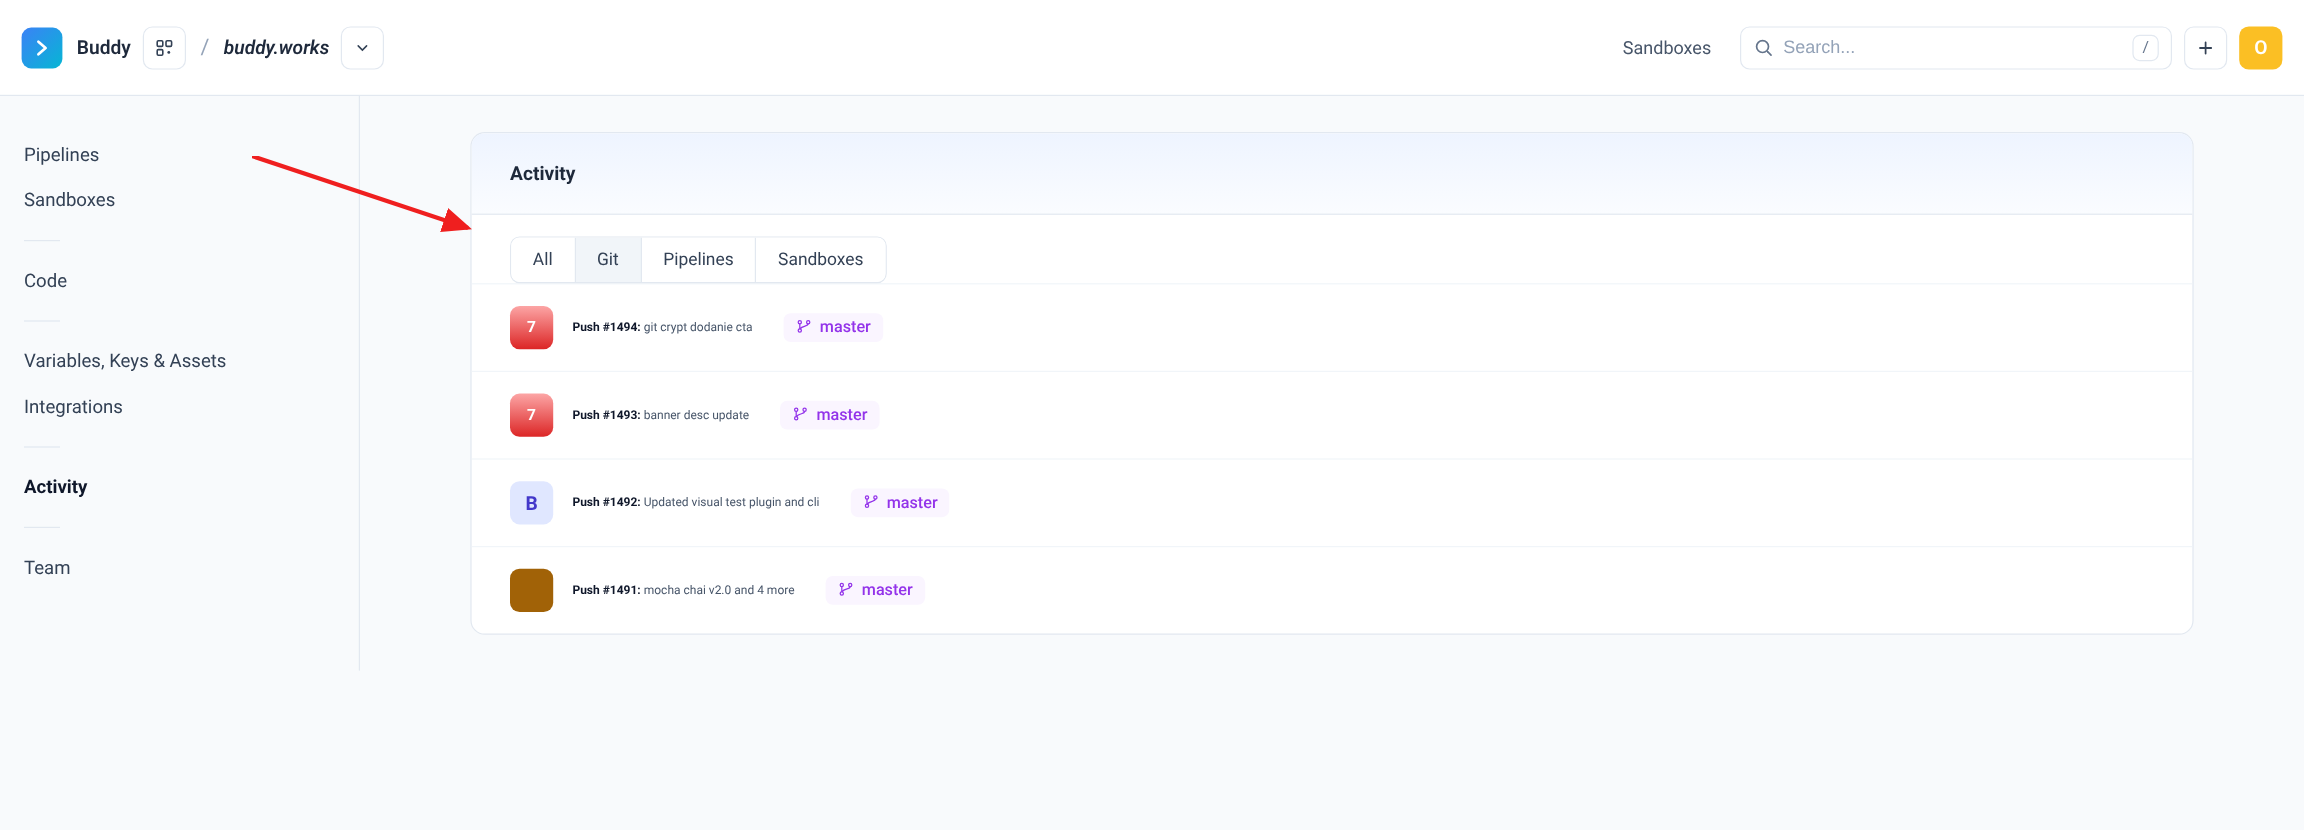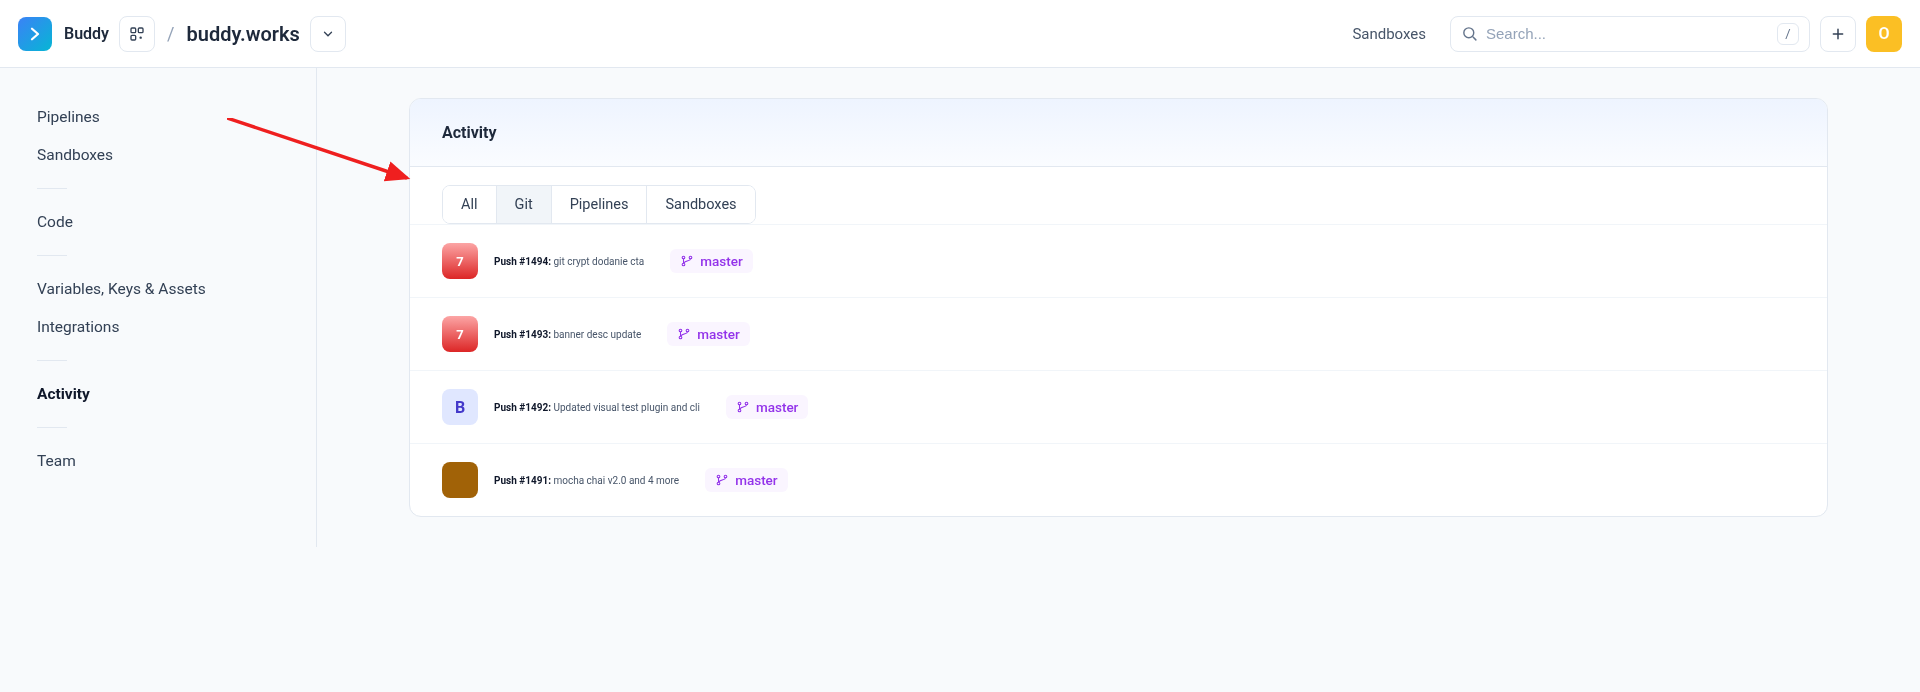--- a/index.html
+++ b/index.html
@@ -1,36 +1,36 @@
 <!DOCTYPE html>
 <html><head>
 <meta charset="utf-8">
 <style>
 * { margin: 0; padding: 0; box-sizing: border-box; }
 body { font-family: -apple-system, BlinkMacSystemFont, "Segoe UI", Roboto, sans-serif; background: #f8fafc; color: #1e293b; }
 
 
-.header { height: 68px; background: #fff; border-bottom: 1px solid #e2e8f0; display: flex; align-items: center; padding: 0 18px; }
+.header { height: 80px; background: #fff; border-bottom: 1px solid #e2e8f0; display: flex; align-items: center; padding: 0 18px; }
 .logo { width: 34px; height: 34px; background: linear-gradient(135deg, #3b82f6, #06b6d4); border-radius: 8px; display: flex; align-items: center; justify-content: center; color: #fff; }
 .brand { font-weight: 600; margin-left: 12px; font-size: 16px; }
 .workspace-switch { width: 36px; height: 36px; border: 1px solid #e2e8f0; border-radius: 8px; margin-left: 10px; display: flex; align-items: center; justify-content: center; background: #fff; cursor: pointer; }
 .crumb-sep { margin: 0 12px; color: #94a3b8; font-size: 18px; }
-.crumb { font-weight: 600; font-size: 20px; }
+.crumb { font-weight: 600; font-size: 16px; font-style: italic; }
 .crumb-drop { width: 36px; height: 36px; border: 1px solid #e2e8f0; border-radius: 8px; margin-left: 10px; display: flex; align-items: center; justify-content: center; background: #fff; cursor: pointer; }
 .header-spacer { flex: 1; }
 .feedback { color: #475569; font-size: 15px; margin-right: 24px; cursor: pointer; }
 .search-wrap { display: flex; align-items: center; border: 1px solid #e2e8f0; border-radius: 8px; height: 36px; width: 360px; padding: 0 10px; background: #fff; }
 .search-wrap input { border: none; outline: none; flex: 1; font-size: 15px; color: #a21caf; background: transparent; margin-left: 8px; }
 .search-wrap input::placeholder { color: #94a3b8; }
 .kbd { border: 1px solid #e2e8f0; border-radius: 6px; width: 22px; height: 22px; display: flex; align-items: center; justify-content: center; font-size: 13px; color: #64748b; }
 .plus-btn { width: 36px; height: 36px; border: 1px solid #e2e8f0; border-radius: 8px; margin-left: 10px; display: flex; align-items: center; justify-content: center; background: #fff; cursor: pointer; }
 .avatar { width: 36px; height: 36px; border-radius: 8px; margin-left: 10px; background: #fbbf24; display: flex; align-items: center; justify-content: center; color: #fff; font-weight: 600; cursor: pointer; }
 
 
-.wrap { display: flex; padding-left: 17px; }
+.wrap { display: flex; }
 .sidebar { width: 300px; border-right: 1px solid #e2e8f0; padding: 30px 20px; background: #f8fafc; }
 .side-item { font-size: 15.5px; color: #334155; padding: 10px 0; cursor: pointer; display: flex; align-items: center; gap: 10px; }
 .side-item.active { font-weight: 700; color: #0f172a; }
 .side-sep { height: 1px; background: #e2e8f0; margin: 14px 0; width: 30px; }
 .badge { font-size: 11px; font-weight: 700; padding: 3px 7px; border-radius: 5px; letter-spacing: .3px; }
 .badge-running { background: #2563eb; color: #fff; }
 .badge-waiting { background: #c7d2fe; color: #4338ca; }
 
 
 .main { flex: 1; padding: 30px 92px 30px 92px; }
@@ -46,21 +46,21 @@
 
 .section-label { padding: 20px 32px 8px 32px; font-size: 12px; font-weight: 700; color: #94a3b8; letter-spacing: .5px; border-top: 1px solid #f1f5f9; margin-top: 18px; }
 
 .row { display: flex; align-items: center; padding: 18px 32px; border-top: 1px solid #f1f5f9; gap: 16px; }
 .av { width: 36px; height: 36px; border-radius: 8px; background: #e2e8f0; display: flex; align-items: center; justify-content: center; font-weight: 700; color: #64748b; overflow: hidden; }
 .av-red { background: linear-gradient(180deg,#fca5a5,#dc2626); color:#fff; font-size:13px; font-weight:700;}
 .av-brown { background: #a16207; color:#fff; }
 .av-gray { background: #e0e7ff; color: #4338ca; }
 .row-text { font-size: 10px; color: #475569; text-align: center; }
 .row-text strong { color: #0f172a; font-weight: 700; }
-.branch { display: inline-flex; align-items: center; gap: 6px; background: #faf5ff; color: #9333ea; border-radius: 6px; padding: 4px 10px; font-size: 13.5px; font-weight: 500; margin-left: 10px; }
+.branch { display: inline-flex; gap: 6px; background: #faf5ff; color: #9333ea; border-radius: 6px; padding: 4px 10px; font-size: 13.5px; font-weight: 500; margin-left: 10px; }
 .branch svg { width: 14px; height: 14px; }
 
 
 .annotation-arrow {
   position: absolute;
   pointer-events: none;
   z-index: 10;
 }
 </style>
 </head>

